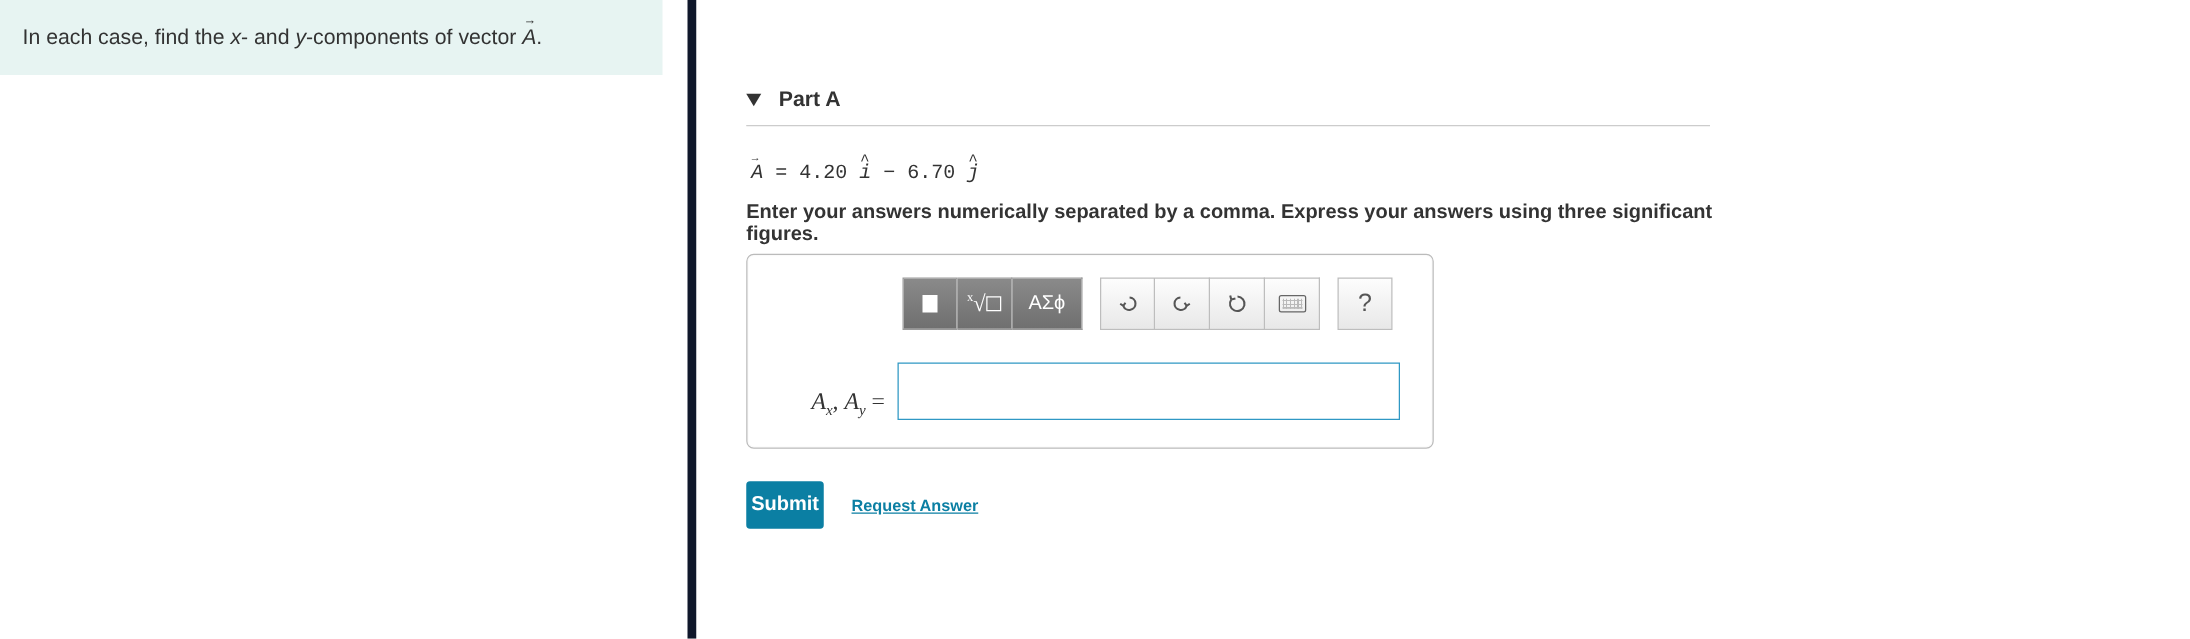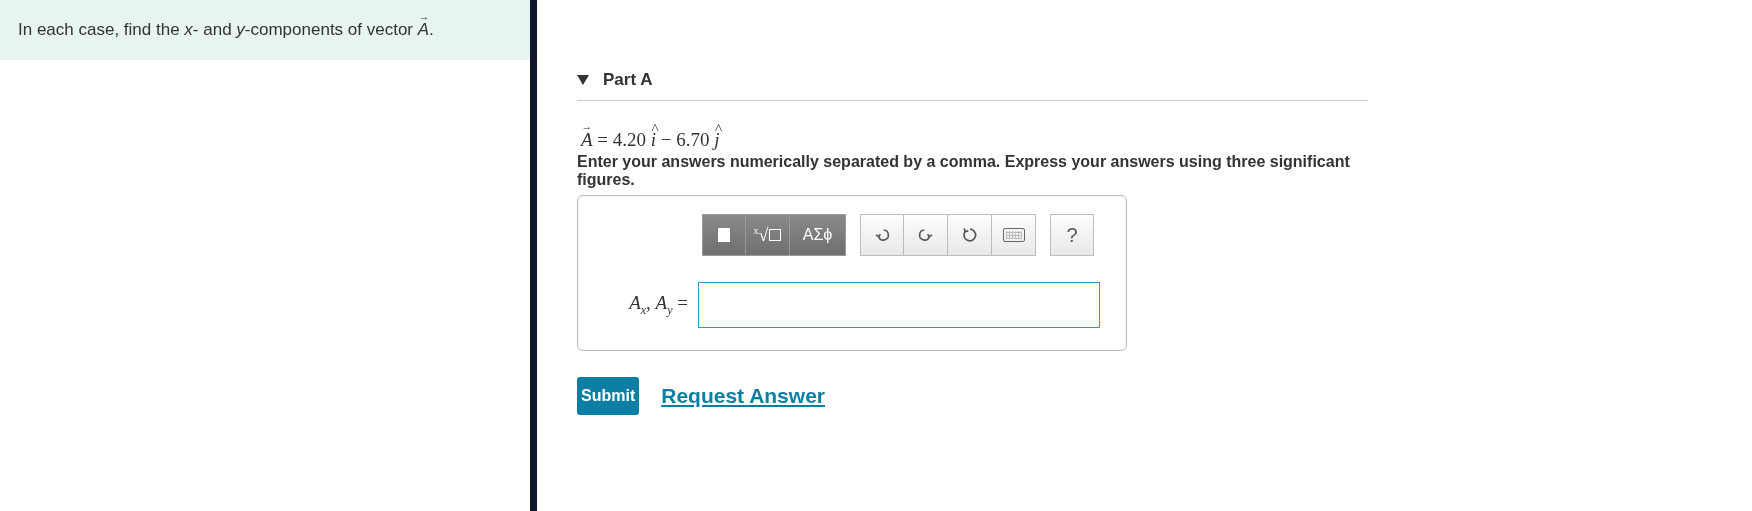--- a/index.html
+++ b/index.html
@@ -7,20 +7,21 @@
     margin: 0;
     font-family: Arial, Helvetica, sans-serif;
     font-size: 16px;
     color: #333;
     background: #fff;
   }
   .layout {
     display: flex;
     width: 1408px;
     min-height: 511px;
+    gap: 20px;
   }
   .left-col {
     width: 530px;
     padding: 0;
   }
   .right-col {
     flex: 1;
     border-left: 7px solid #0f172a;
     padding: 70px 0 0 40px;
   }
@@ -44,21 +45,21 @@
     margin-right: 40px;
     cursor: pointer;
   }
   .tri-down {
     width: 0; height: 0;
     border-left: 6px solid transparent;
     border-right: 6px solid transparent;
     border-top: 10px solid #333;
   }
   .part-title { font-weight: bold; font-size: 17px; }
-  .equation { font-size: 19px; margin: 28px 0 2px 4px; font-family: Liberation Serif, serif; }
+  .equation { font-size: 16px; margin: 28px 0 14px 4px; font-family: Liberation Mono, monospace; }
   .equation .eqvec { font-style: italic; position: relative; display: inline-block; }
   .equation .eqvec::after { content: "→"; position: absolute; top: -0.75em; left: 0.05em; font-size: 0.55em; font-style: normal; }
   .instruction { font-weight: bold; font-size: 16px; margin-bottom: 6px; }
   .answer-box {
     border: 1px solid #bbb;
     border-radius: 6px;
     width: 550px;
     padding: 18px 14px 22px 14px;
     background: #fff;
     box-shadow: inset 0 0 0 1px rgba(0,0,0,0.02);
@@ -89,21 +90,21 @@
   }
   .tbtn + .tbtn { border-left: none; }
   .tbtn.light {
     background: linear-gradient(#fdfdfd, #e8e8e8);
     color: #555;
     border: 1px solid #bdbdbd;
   }
   .tbtn.light + .tbtn.light { border-left: none; }
   .gap { width: 14px; }
   .tbtn svg { width: 20px; height: 20px; }
-  .input-row { display: flex; align-items: center; gap: 10px; }
+  .input-row { display: flex; align-items: flex-end; gap: 10px; }
   .av-label { font-family: 'Times New Roman', serif; font-size: 19px; min-width: 96px; text-align: right; }
   .av-label .sub { font-size: 12px; font-style: italic; vertical-align: sub; }
   .answer-input {
     width: 402px;
     height: 46px;
     border: 1px solid #2f98c4;
     outline: none;
     padding: 4px 8px;
     font-size: 16px;
   }
@@ -115,21 +116,21 @@
     padding: 10px 4px;
     font-size: 16px;
     font-weight: bold;
     border-radius: 3px;
     cursor: pointer;
   }
   .req-link {
     color: #0b7fa3;
     font-weight: bold;
     text-decoration: underline;
-    font-size: 21px;
+    font-size: 13px;
     cursor: pointer;
   }
   .rect-icon { width:12px; height:14px; background:#fff; display:inline-block; }
   .root-sym { font-family: 'Times New Roman', serif; font-size: 18px; position: relative; display:inline-flex; align-items:center; }
   .root-sym .pre { font-size:10px; position:relative; top:-5px; }
   .root-sym .box { width:12px; height:12px; border:1px solid #fff; margin-left:1px; }
   .kbd-icon { width:22px; height:14px; border:1.5px solid #666; border-radius:2px; position:relative; }
   .kbd-icon::before { content:""; position:absolute; left:2px; right:2px; top:2px; bottom:2px; background: repeating-linear-gradient(90deg,#666 0 1px, transparent 1px 3px), repeating-linear-gradient(0deg,#666 0 1px, transparent 1px 3px); opacity:.4;}
 </style>
 </head>

